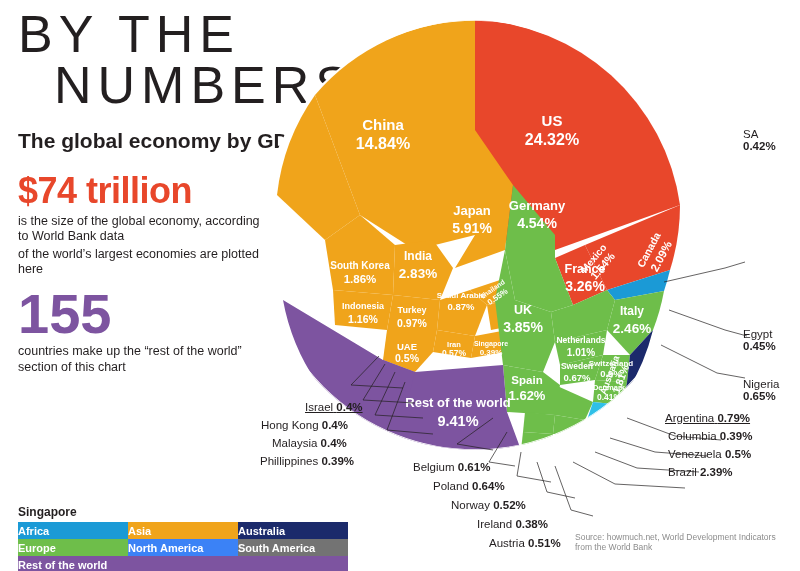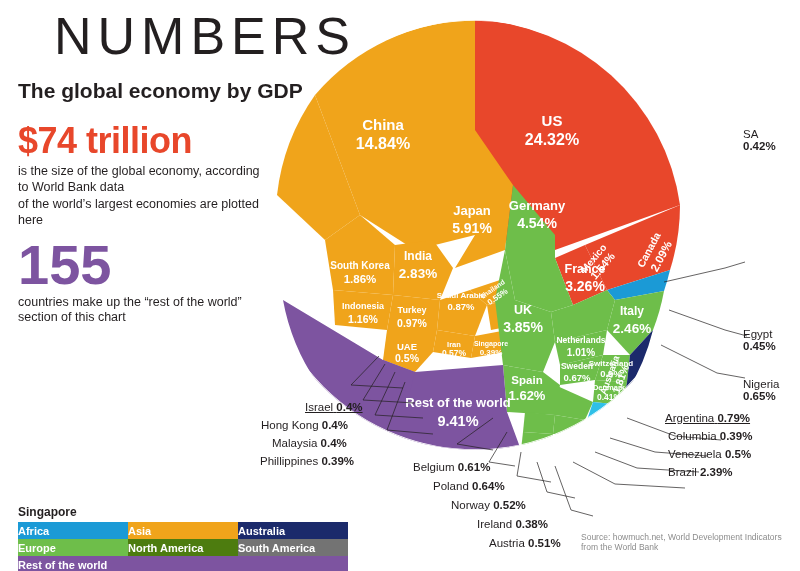--- a/index.html
+++ b/index.html
@@ -51,30 +51,31 @@
     fill:#ffffff;font-family:"Liberation Sans",sans-serif;font-weight:bold;
     text-anchor:middle;dominant-baseline:middle;
   }
 
   
   .callout{
     position:absolute;font-size:11.5px;color:#231f20;white-space:nowrap;
   }
   .callout b{font-weight:bold;}
   .source{
-    position:absolute;right:4px;bottom:18px;width:215px;text-align:left;
+    position:absolute;right:10px;bottom:18px;width:215px;text-align:left;
     font-size:8.5px;color:#8c8c8c;line-height:1.25;
   }
 </style>
 </head>
 <body>
 
 <div id="root">
 
   <div class="left">
+    <div class="byline1">BY THE</div>
     <div class="byline2">NUMBERS</div>
     <div class="subtitle">The global economy by GDP</div>
     <div class="big-red">$74 trillion</div>
     <div class="small-txt">is the size of the global economy, according to World Bank data</div>
     <div class="small-txt">of the world’s largest economies are plotted here</div>
     <div class="big-purple">155</div>
     <div class="small-txt">countries make up the “rest of the world” section of this chart</div>
   </div>
 
   <div class="legend">
@@ -85,21 +86,21 @@
         </div>
       <div class="legend-cell" style="background:#f0a41b">
         <span>Asia</span>
         </div>
       <div class="legend-cell" style="background:#1b2a6b">
         <span>Australia</span>
         </div>
       <div class="legend-cell" style="background:#6ebe4a">
         <span>Europe</span>
         </div>
-      <div class="legend-cell" style="background:#4d7c0f">
+      <div class="legend-cell" style="background:#3b82f6">
         <span>North America</span>
         </div>
       <div class="legend-cell" style="background:#737373">
         <span>South America</span>
         </div>
       <div class="legend-cell" style="background:#7d54a0;grid-column:1 / span 3;width:330px;">
         <span>Rest of the world</span>
         </div>
     </div>
   </div>

